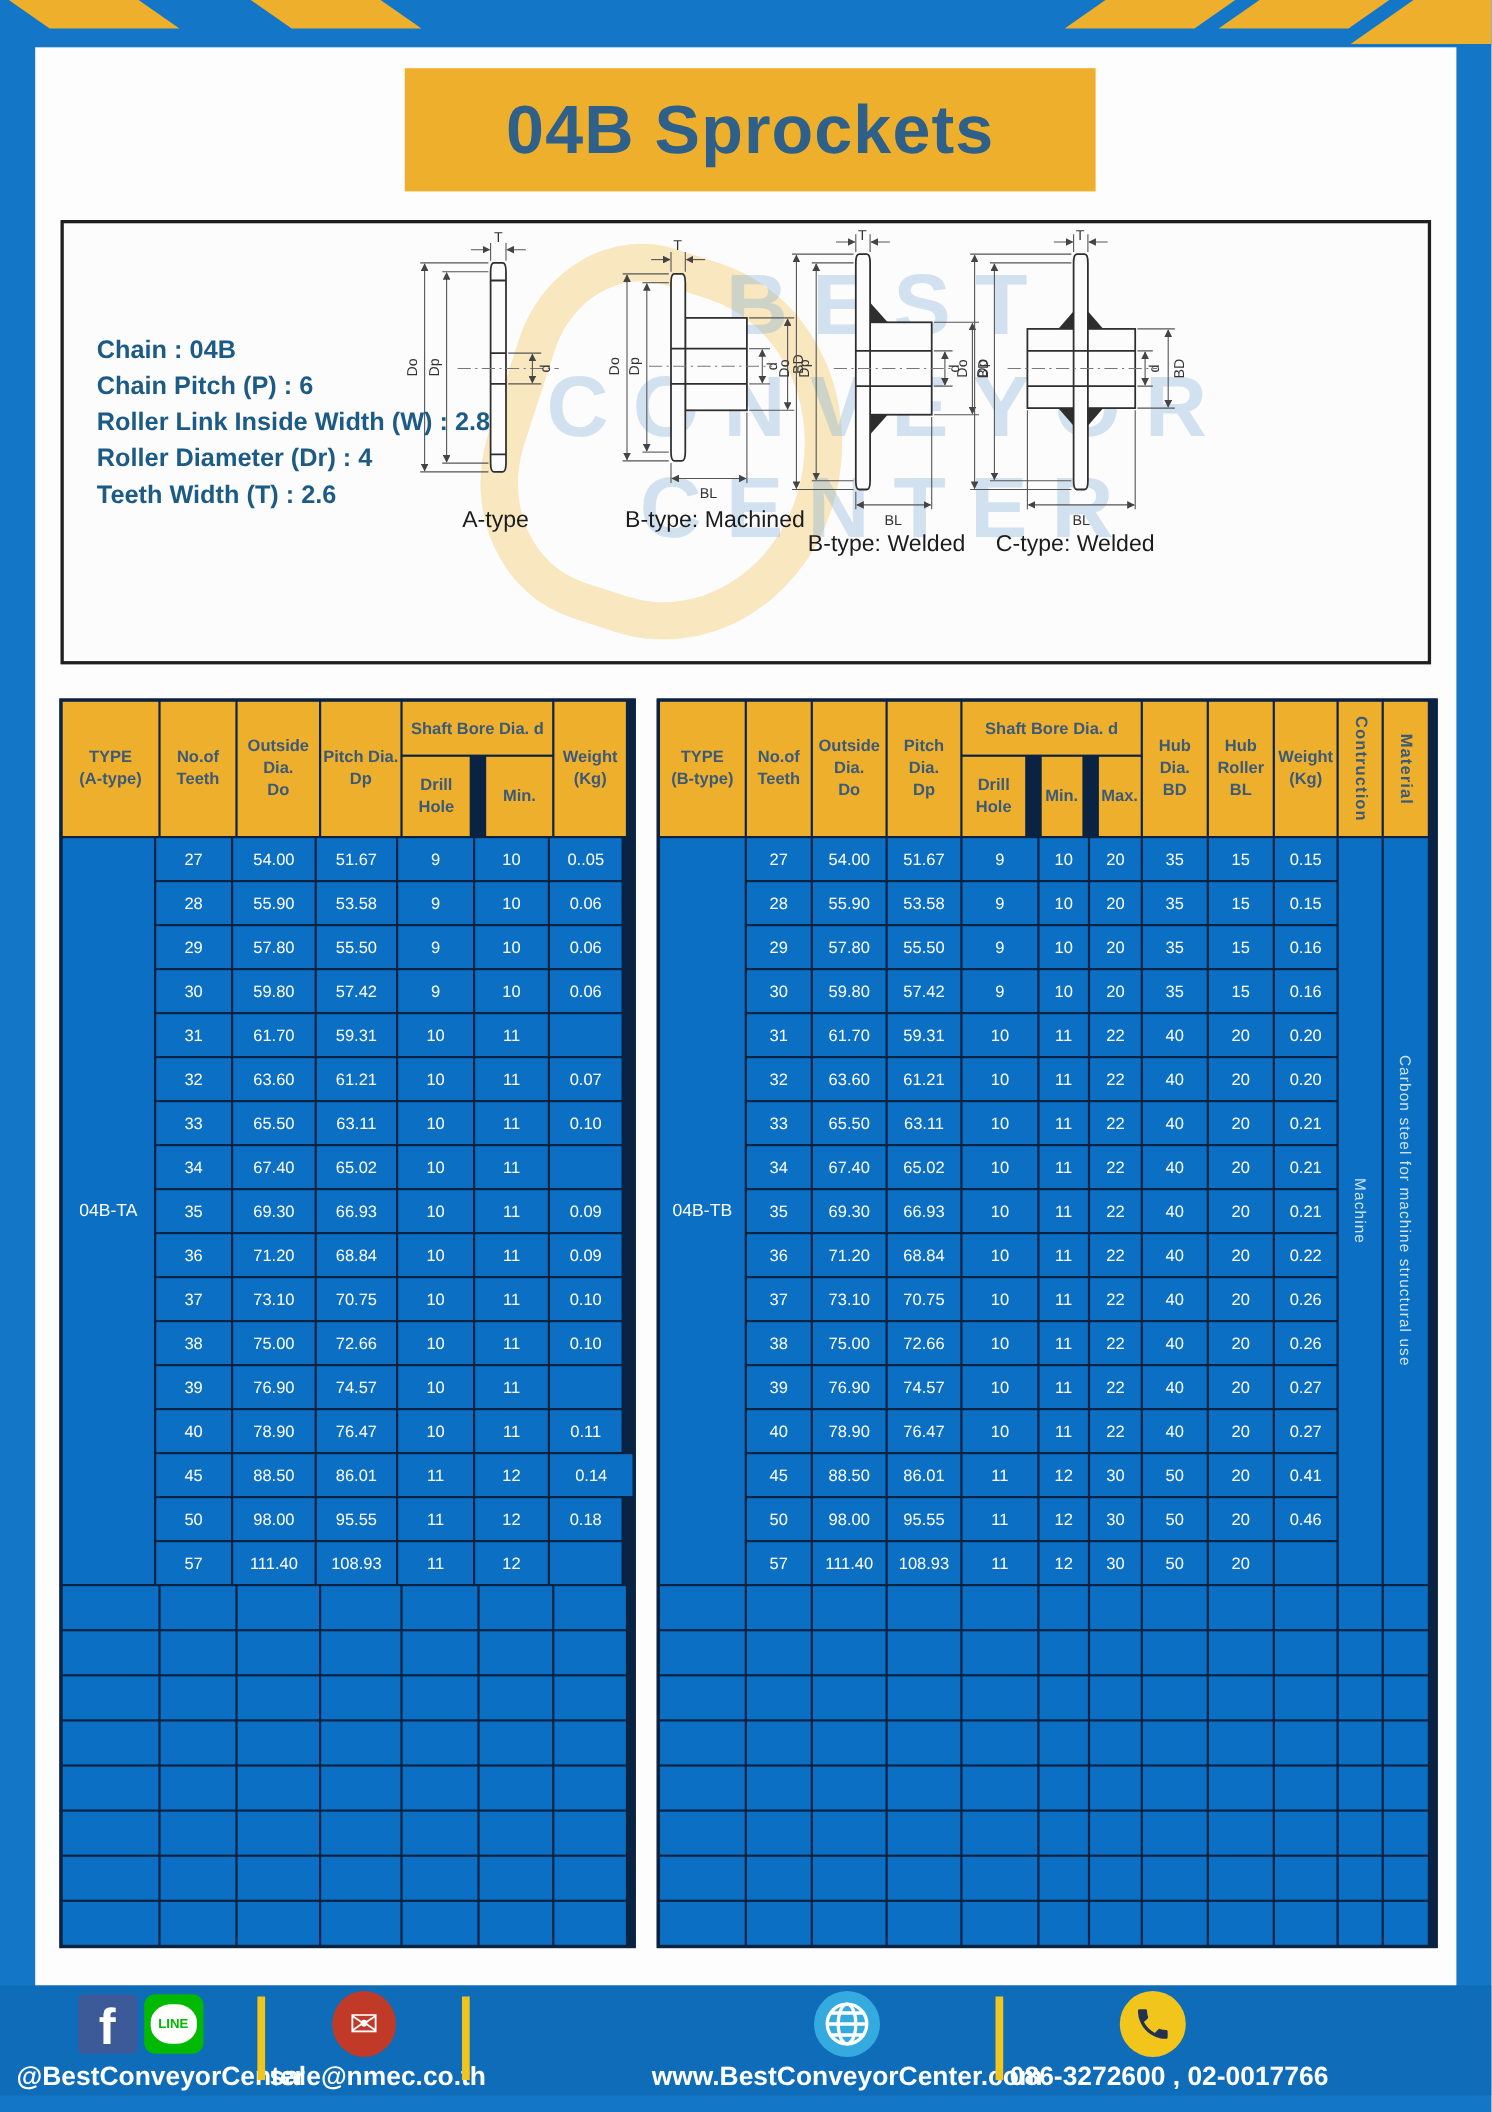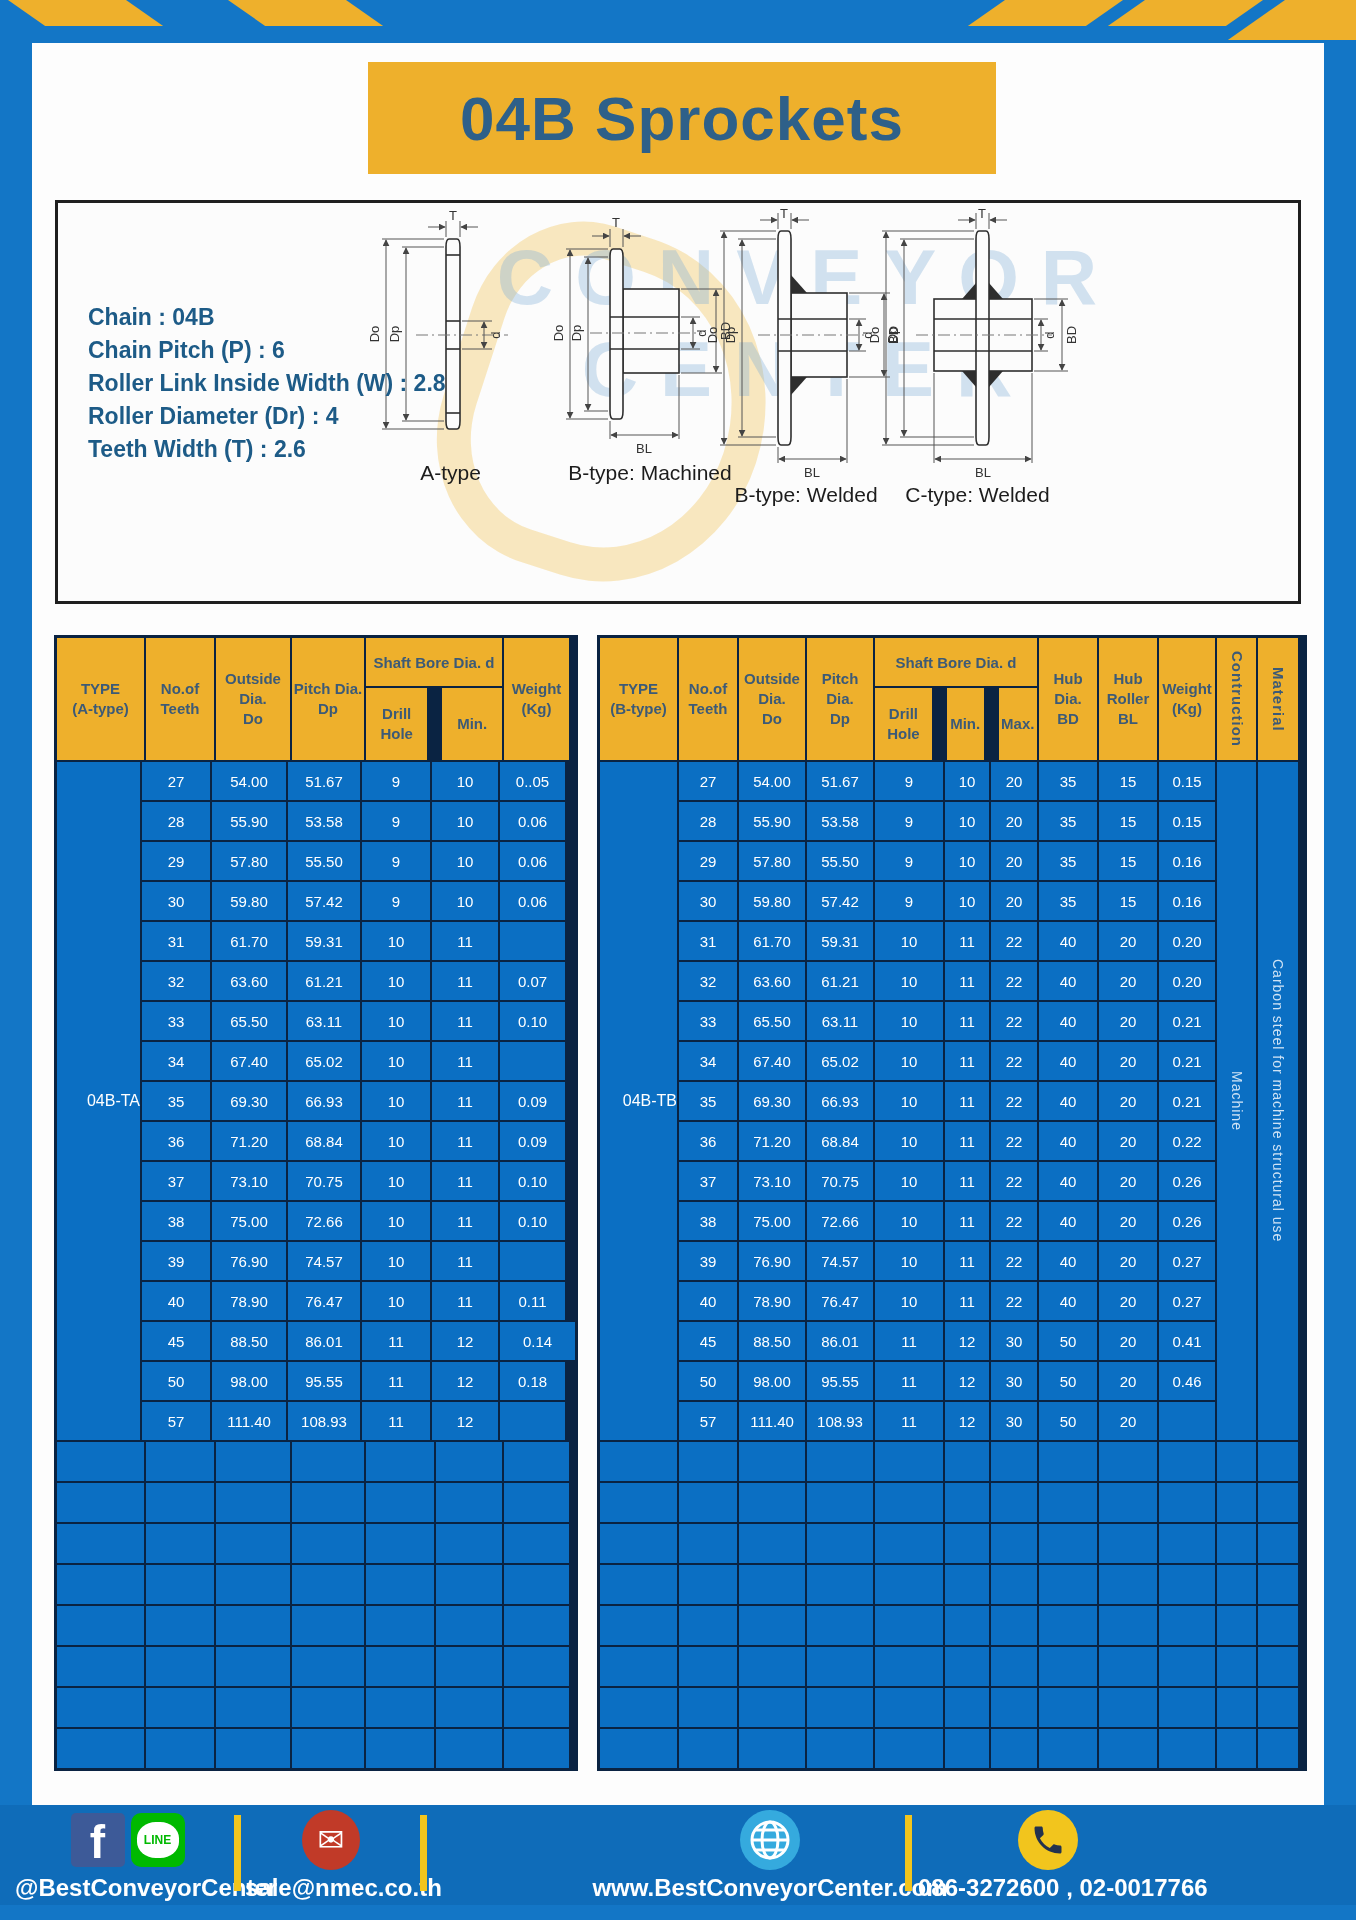--- a/index.html
+++ b/index.html
@@ -41,21 +41,21 @@
   .thead{display:flex;gap:2px;height:122px;}
   .hcell{background:#eeb02c;color:#3c5a77;font-weight:bold;font-size:15px;display:flex;
          align-items:center;justify-content:center;text-align:center;white-space:pre-line;line-height:20px;}
   .hgroup{display:flex;flex-direction:column;gap:2px;}
   .hgtitle{height:48px;background:#eeb02c;color:#3c5a77;font-weight:bold;font-size:15px;
            display:flex;align-items:center;justify-content:center;}
   .hgrow{display:flex;gap:15px;height:72px;}
   .vhead{writing-mode:vertical-rl;letter-spacing:1px;}
   .tmain{display:flex;gap:2px;}
   .type-col{background:#0b6fc3;color:#fff;font-size:16px;display:flex;align-items:center;
-            justify-content:flex-end;}
+            justify-content:center;}
   .vcol{background:#0b6fc3;color:#cfe3f5;font-size:14px;display:flex;align-items:center;
         justify-content:center;}
   .vcol span{writing-mode:vertical-rl;letter-spacing:1px;white-space:nowrap;}
   .rows-wrap{display:flex;flex-direction:column;gap:2px;}
   .trow{display:flex;gap:2px;height:38px;}
   .trow.erow{height:39px;}
   .tcell{background:#0b6fc3;color:#fff;font-size:15px;display:flex;align-items:center;
          justify-content:center;}
   
   .footer{position:absolute;left:0;top:1805px;width:1356px;height:100px;background:#0f6cb9;}
@@ -99,20 +99,21 @@
 
   <div class="white">
 
     <div class="title-box">
       <span>04B Sprockets</span>
     </div>
 
     <div class="panel">
       <div class="wm-blob"></div>
       <div class="wm">
+        <div>BEST</div>
         <div>CONVEYOR</div>
         <div>CENTER</div>
       </div>
 
       <div class="specs">
         <div class="spec-line">Chain : 04B</div>
         <div class="spec-line">Chain Pitch (P) : 6</div>
         <div class="spec-line">Roller Link Inside Width (W) : 2.8</div>
         <div class="spec-line">Roller Diameter (Dr) : 4</div>
         <div class="spec-line">Teeth Width (T) : 2.6</div>

